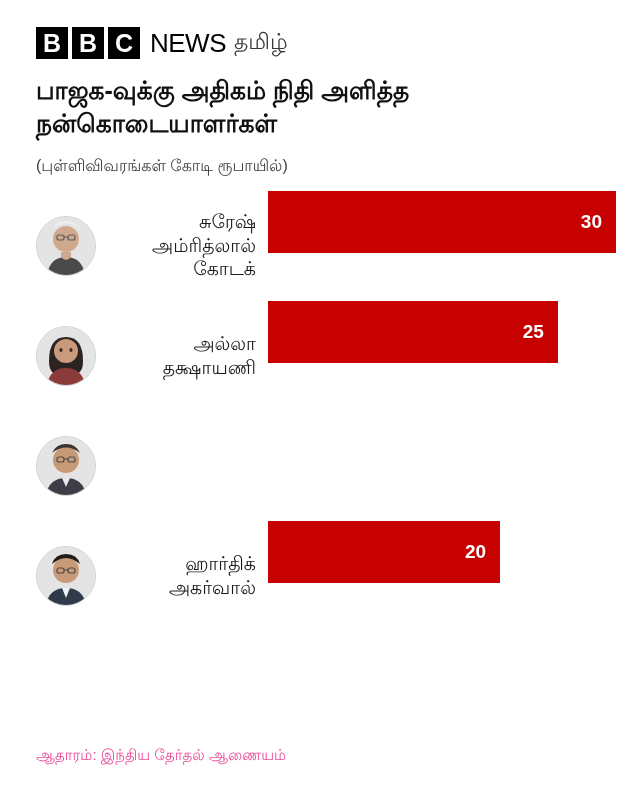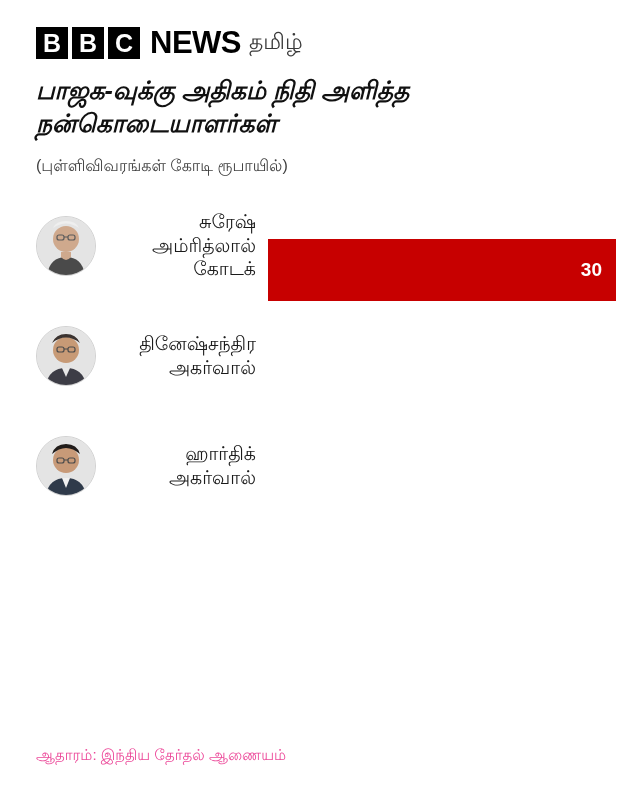--- a/index.html
+++ b/index.html
@@ -40,41 +40,40 @@
     background: #000000;
     color: #ffffff;
     font-weight: bold;
     font-size: 25px;
     line-height: 32px;
     text-align: center;
     font-family: "Liberation Sans", sans-serif;
   }
   .news-word {
     margin-left: 10px;
-    font-size: 31px;
-    font-weight: bold;
+    font-size: 26px;
+    font-weight: normal;
     letter-spacing: -0.5px;
     color: #000000;
   }
   .lang-word {
     margin-left: 8px;
     font-size: 22px;
     font-weight: normal;
     color: #3a3a3a;
     text-align: right;
   }
 
   .headline {
     font-size: 25px;
     font-weight: bold;
     line-height: 1.33;
     color: #111111;
     max-width: 520px;
     margin: 0 0 16px 0;
-    font-style: italic;
   }
   .subtitle {
     font-size: 16px;
     color: #3f3f3f;
     margin: 0 0 14px 0;
   }
 
   
   .chart {
     position: relative;
@@ -103,21 +102,21 @@
     text-align: right;
     font-size: 19px;
     line-height: 1.25;
     color: #1b1b1b;
   }
   .bar-area {
     position: relative;
     flex: 1 1 auto;
     height: 100%;
     display: flex;
-    align-items: flex-end;
+    align-items: flex-start;
   }
   .bar {
     background: #c70000;
     height: 62px;
     display: flex;
     align-items: center;
     justify-content: flex-end;
     box-sizing: border-box;
     padding-right: 14px;
     color: #ffffff;
@@ -166,51 +165,73 @@
         </svg>
       </div>
       <div class="name">சுரேஷ் அம்ரித்லால் கோடக்</div>
       <div class="bar-area">
         <div class="bar" style="width:100%">
           <span>30</span>
         </div>
       </div>
     </div>
 
+    <div class="row">
+      <div class="avatar">
+        <svg width="58" height="58" viewBox="0 0 58 58" aria-hidden="true">
+          <rect width="58" height="58" fill="#e4e4e4"></rect>
+          <path d="M12 34 q0 -24 17 -24 q17 0 17 24 q0 10 -5 12 l-24 0 q-5 -2 -5 -12z" fill="#2a2320"></path>
+          <circle cx="29" cy="24" r="12" fill="#c99a7c"></circle>
+          <ellipse cx="24" cy="23" rx="1.6" ry="1.9" fill="#3a2b22"></ellipse>
+          <ellipse cx="34" cy="23" rx="1.6" ry="1.9" fill="#3a2b22"></ellipse>
+          <path d="M10 58 q3 -17 19 -17 q16 0 19 17z" fill="#8c3b3b"></path>
+        </svg>
+      </div>
+      <div class="name">அல்லா தக்ஷாயணி</div>
+      <div class="bar-area">
+        <div class="bar" style="width:83.3%">
+          <span>25</span>
+        </div>
+      </div>
+    </div>
 
     <div class="row">
       <div class="avatar">
         <svg width="58" height="58" viewBox="0 0 58 58" aria-hidden="true">
           <rect width="58" height="58" fill="#e4e4e4"></rect>
           <circle cx="29" cy="23" r="13" fill="#c79a76"></circle>
           <path d="M15 16 q14 -11 28 0 q-4 -9 -14 -9 q-10 0 -14 9z" fill="#3b3330"></path>
           <rect x="20" y="20" width="7" height="5" rx="2" fill="none" stroke="#4b4b4b" stroke-width="1.2"></rect>
           <rect x="31" y="20" width="7" height="5" rx="2" fill="none" stroke="#4b4b4b" stroke-width="1.2"></rect>
           <line x1="27" y1="22" x2="31" y2="22" stroke="#4b4b4b" stroke-width="1.2"></line>
           <path d="M9 58 q3 -17 20 -17 q17 0 20 17z" fill="#3d3d46"></path>
           <path d="M25 41 l4 9 l4 -9 z" fill="#e8e8e8"></path>
         </svg>
       </div>
-      <div class="name">தினேஷ்சந்திர அகர்வால்</div>
     </div>
 
     <div class="row">
       <div class="avatar">
         <svg width="58" height="58" viewBox="0 0 58 58" aria-hidden="true">
           <rect width="58" height="58" fill="#e4e4e4"></rect>
           <circle cx="29" cy="23" r="13" fill="#c89a78"></circle>
           <path d="M15 17 q14 -12 28 0 q-3 -10 -14 -10 q-11 0 -14 10z" fill="#211c1a"></path>
           <rect x="20" y="21" width="7" height="5" rx="2" fill="none" stroke="#4b4b4b" stroke-width="1.2"></rect>
           <rect x="31" y="21" width="7" height="5" rx="2" fill="none" stroke="#4b4b4b" stroke-width="1.2"></rect>
           <line x1="27" y1="23" x2="31" y2="23" stroke="#4b4b4b" stroke-width="1.2"></line>
           <path d="M9 58 q3 -17 20 -17 q17 0 20 17z" fill="#2f3a4a"></path>
           <path d="M25 41 l4 10 l4 -10 z" fill="#f0f0f0"></path>
         </svg>
       </div>
       <div class="name">ஹார்திக் அகர்வால்</div>
+      <div class="bar-area">
+        <div class="bar" style="width:66.7%">
+          <span>20</span>
+        </div>
+      </div>
     </div>
 
 
   </div>
 
   <div class="source">ஆதாரம்: இந்திய தேர்தல் ஆணையம்</div>
 
 </div>
 
 </body></html>

